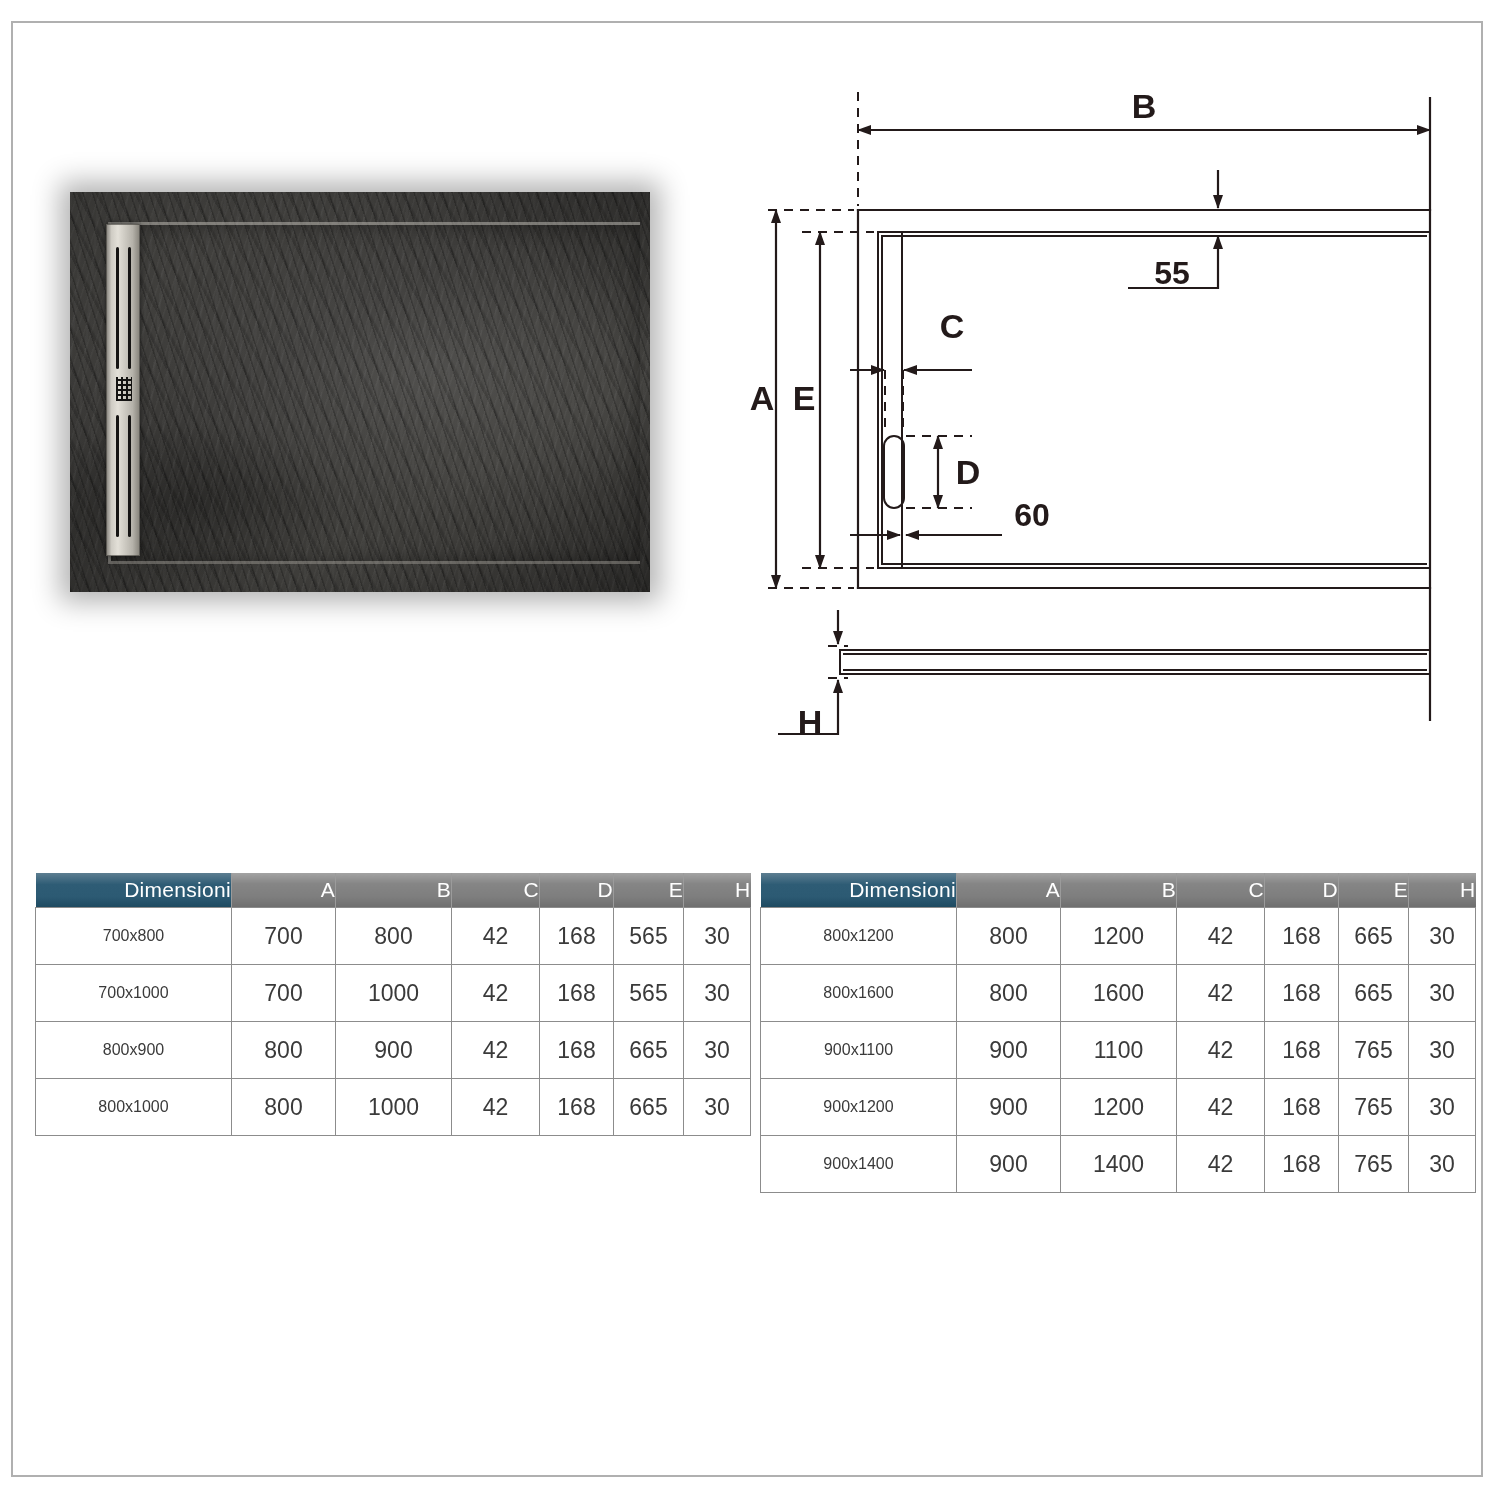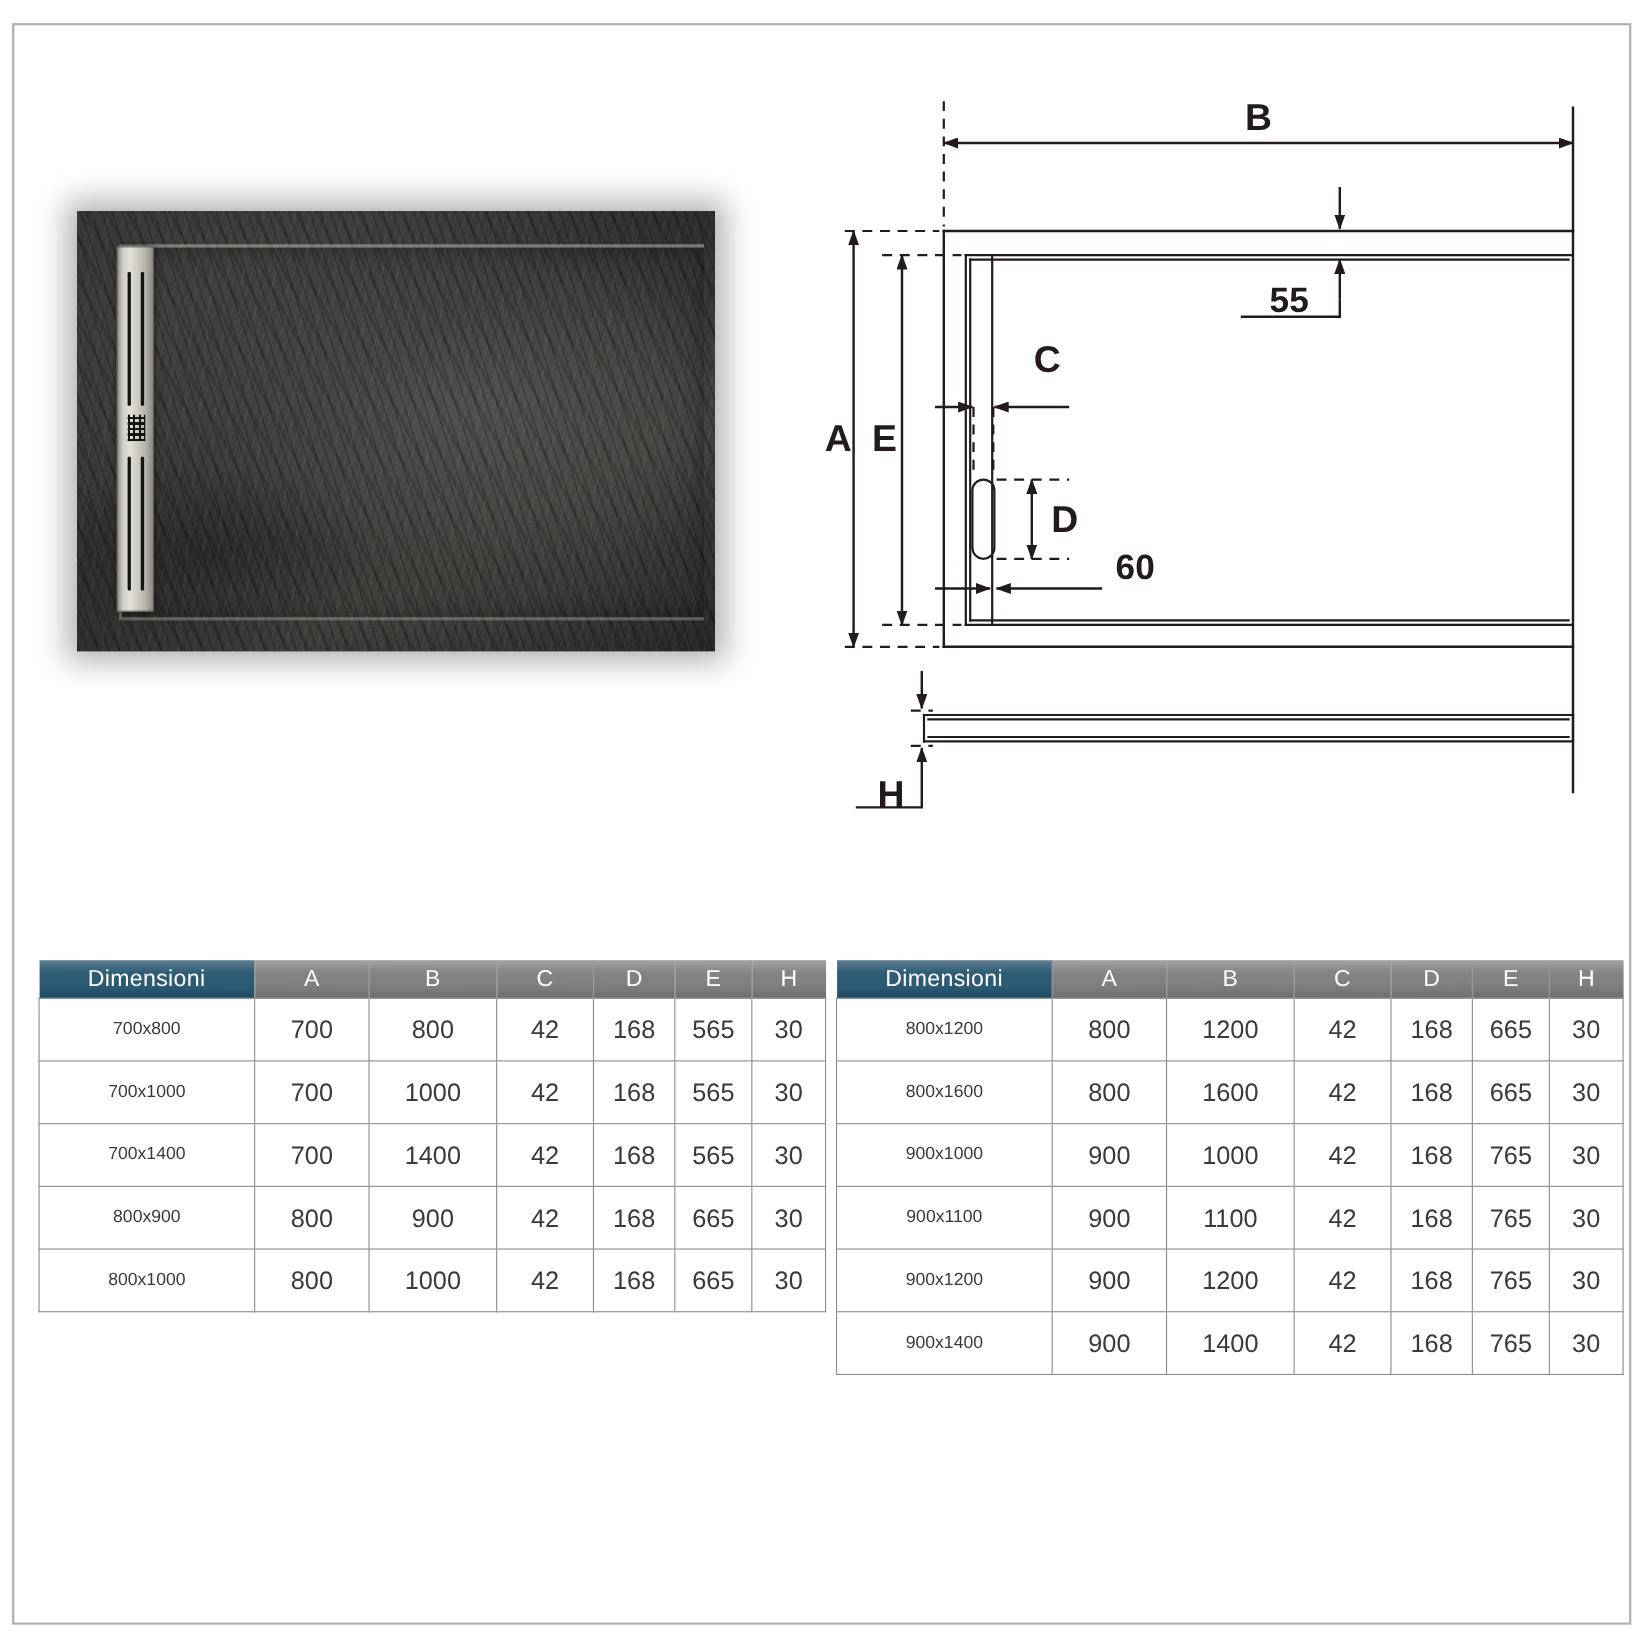--- a/index.html
+++ b/index.html
@@ -85,21 +85,21 @@
   #drawing svg{display:block;}
 
   
   .tbl{position:absolute;border-collapse:collapse;table-layout:fixed;}
   #tbl-left{left:35px;top:873px;width:695px;}
   #tbl-right{left:760px;top:873px;width:695px;}
 
   .tbl th{
     height:34px;padding:0;
     color:#ffffff;font-size:21px;font-weight:400;
-    text-align:center;letter-spacing:.3px;
+    text-align:right;letter-spacing:.3px;
     border:none;
   }
   .tbl th.dim{
     background:linear-gradient(180deg,#5d7e91 0%,#2e5c75 34%,#2c5a73 70%,#1e4a61 100%);
   }
   .tbl th.ltr{
     background:linear-gradient(180deg,#a3a3a3 0%,#858585 32%,#7e7e7e 70%,#6e6e6e 100%);
     border-left:1px solid #9b9b9b;
   }
   .tbl td{
@@ -275,29 +275,20 @@
         <tr>
           <td class="name">700x1000</td>
           <td class="num">700</td>
           <td class="num">1000</td>
           <td class="num">42</td>
           <td class="num">168</td>
           <td class="num">565</td>
           <td class="num">30</td>
         </tr>
         <tr>
-          <td class="name">700x1400</td>
-          <td class="num">700</td>
-          <td class="num">1400</td>
-          <td class="num">42</td>
-          <td class="num">168</td>
-          <td class="num">565</td>
-          <td class="num">30</td>
-        </tr>
-        <tr>
           <td class="name">800x900</td>
           <td class="num">800</td>
           <td class="num">900</td>
           <td class="num">42</td>
           <td class="num">168</td>
           <td class="num">665</td>
           <td class="num">30</td>
         </tr>
         <tr>
           <td class="name">800x1000</td>
@@ -345,29 +336,20 @@
         <tr>
           <td class="name">800x1600</td>
           <td class="num">800</td>
           <td class="num">1600</td>
           <td class="num">42</td>
           <td class="num">168</td>
           <td class="num">665</td>
           <td class="num">30</td>
         </tr>
         <tr>
-          <td class="name">900x1000</td>
-          <td class="num">900</td>
-          <td class="num">1000</td>
-          <td class="num">42</td>
-          <td class="num">168</td>
-          <td class="num">765</td>
-          <td class="num">30</td>
-        </tr>
-        <tr>
           <td class="name">900x1100</td>
           <td class="num">900</td>
           <td class="num">1100</td>
           <td class="num">42</td>
           <td class="num">168</td>
           <td class="num">765</td>
           <td class="num">30</td>
         </tr>
         <tr>
           <td class="name">900x1200</td>

